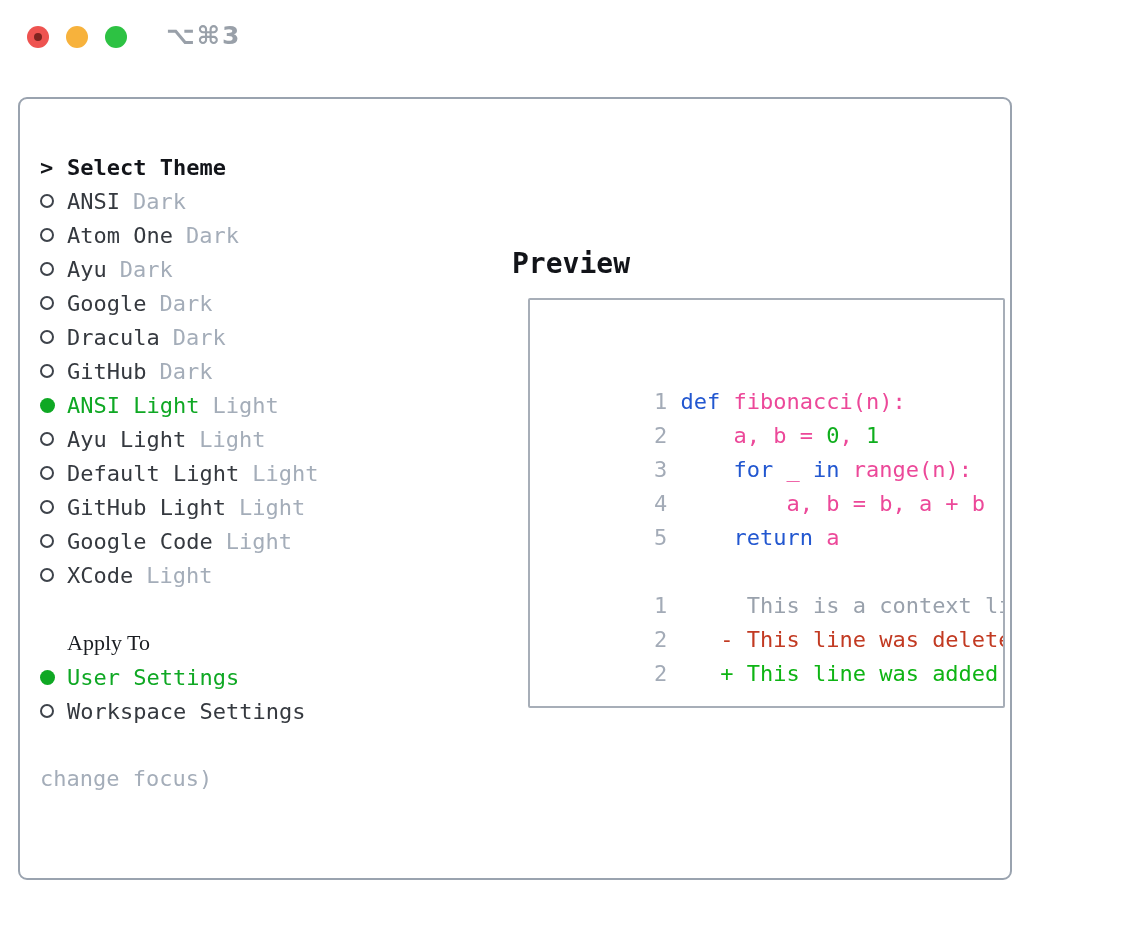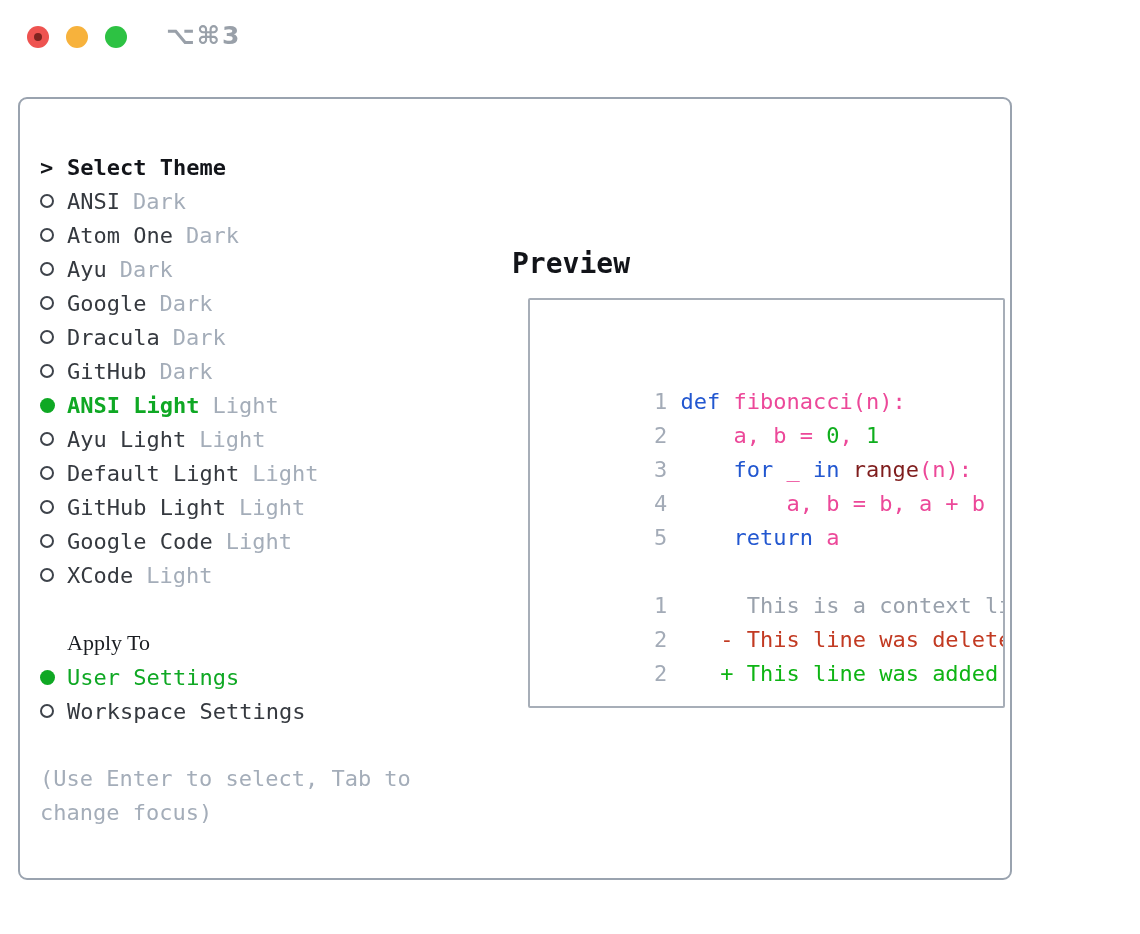--- a/index.html
+++ b/index.html
@@ -40,41 +40,41 @@
   .ring{
     width:14px;height:14px;border-radius:50%;
     border:2px solid #3e434b;box-sizing:border-box;
   }
   .dot{
     width:15px;height:15px;border-radius:50%;background:#0fa824;
   }
   .heading{font-weight:bold;color:#121419;}
   .t-name{color:#35393f;text-align:right;}
   .t-variant{color:#a4adb9;margin-left:13px;}
-  .row.selected .t-name{color:#0fa824;font-weight:bold;}
+  .row.selected .t-name{color:#0fa824;}
   .apply-head{color:#1a1d22;font-family:Liberation Serif, serif;}
   .opt-label{color:#35393f;}
   .row.selected .opt-label{color:#0fa824;}
   .spacer{height:34px;}
   .hint{color:#a4adb9;line-height:34px;height:34px;white-space:pre;}
   
   .preview-head{
     position:absolute;left:492px;top:148px;height:34px;line-height:34px;
     font-size:28px;font-weight:bold;color:#121419;
   }
   .preview-box{
     position:absolute;left:508px;top:199px;width:477px;height:410px;
     border:2px solid #a7aeb8;border-radius:2px;box-sizing:border-box;
     padding:17px 0 0 18px;background:#ffffff;overflow:hidden;
   }
   .cl{height:34px;line-height:34px;font-size:22px;white-space:pre;}
   .ln{display:inline-block;width:26.5px;color:#a3abb7;}
   .pl{color:#ec4899;}
   .kw{color:#2257d0;margin-top:13px;}
-  .fn{color:#7f1d1d;}
+  .fn{color:#ec4899;}
   .num{color:#0fae1d;}
   .ctx{color:#99a1ac;}
   .del{color:#c23a22;}
   .add{color:#0eb414;}
 </style>
 </head>
 <body>
 
 <div class="window">
 
@@ -165,21 +165,20 @@
         <span class="icon-slot"><span class="dot"></span></span>
         <span class="opt-label">User Settings</span>
       </div>
       <div class="row">
         <span class="icon-slot"><span class="ring"></span></span>
         <span class="opt-label">Workspace Settings</span>
       </div>
 
       <div class="spacer"></div>
 
-      <div class="hint">(Use Enter to select, Tab to</div>
       <div class="hint">change focus)</div>
     </div>
 
     <div class="preview-head">Preview</div>
 
     <div class="preview-box">
       <div class="cl"></div>
       <div class="cl">
         <span class="ln">1</span><span class="kw">def</span><span class="pl"> fibonacci(n):</span>
       </div>

